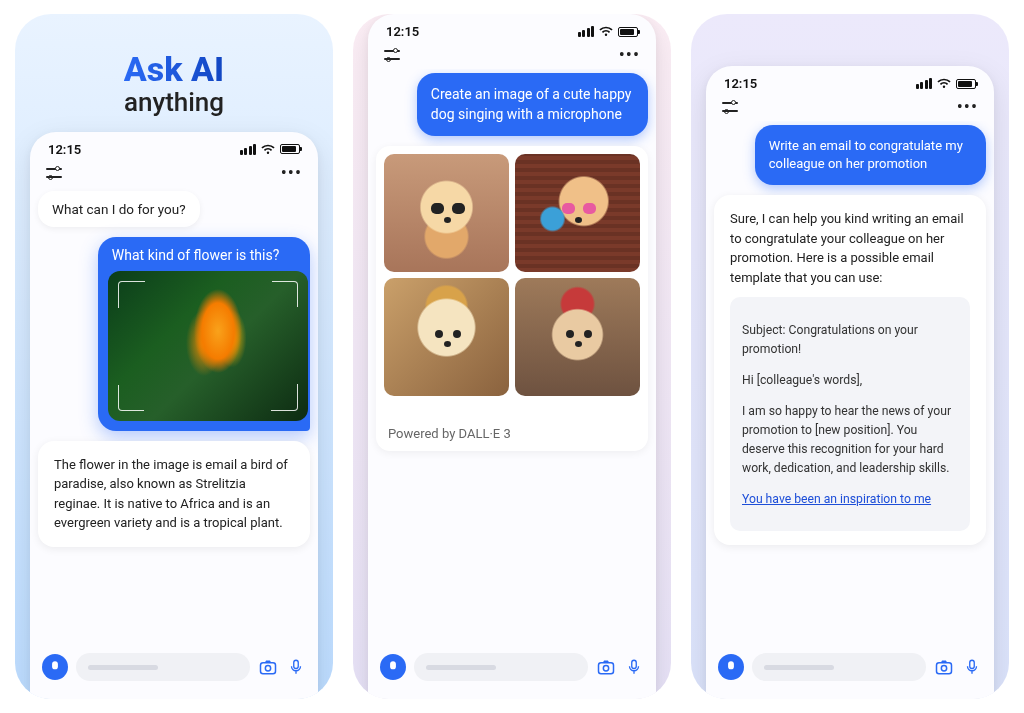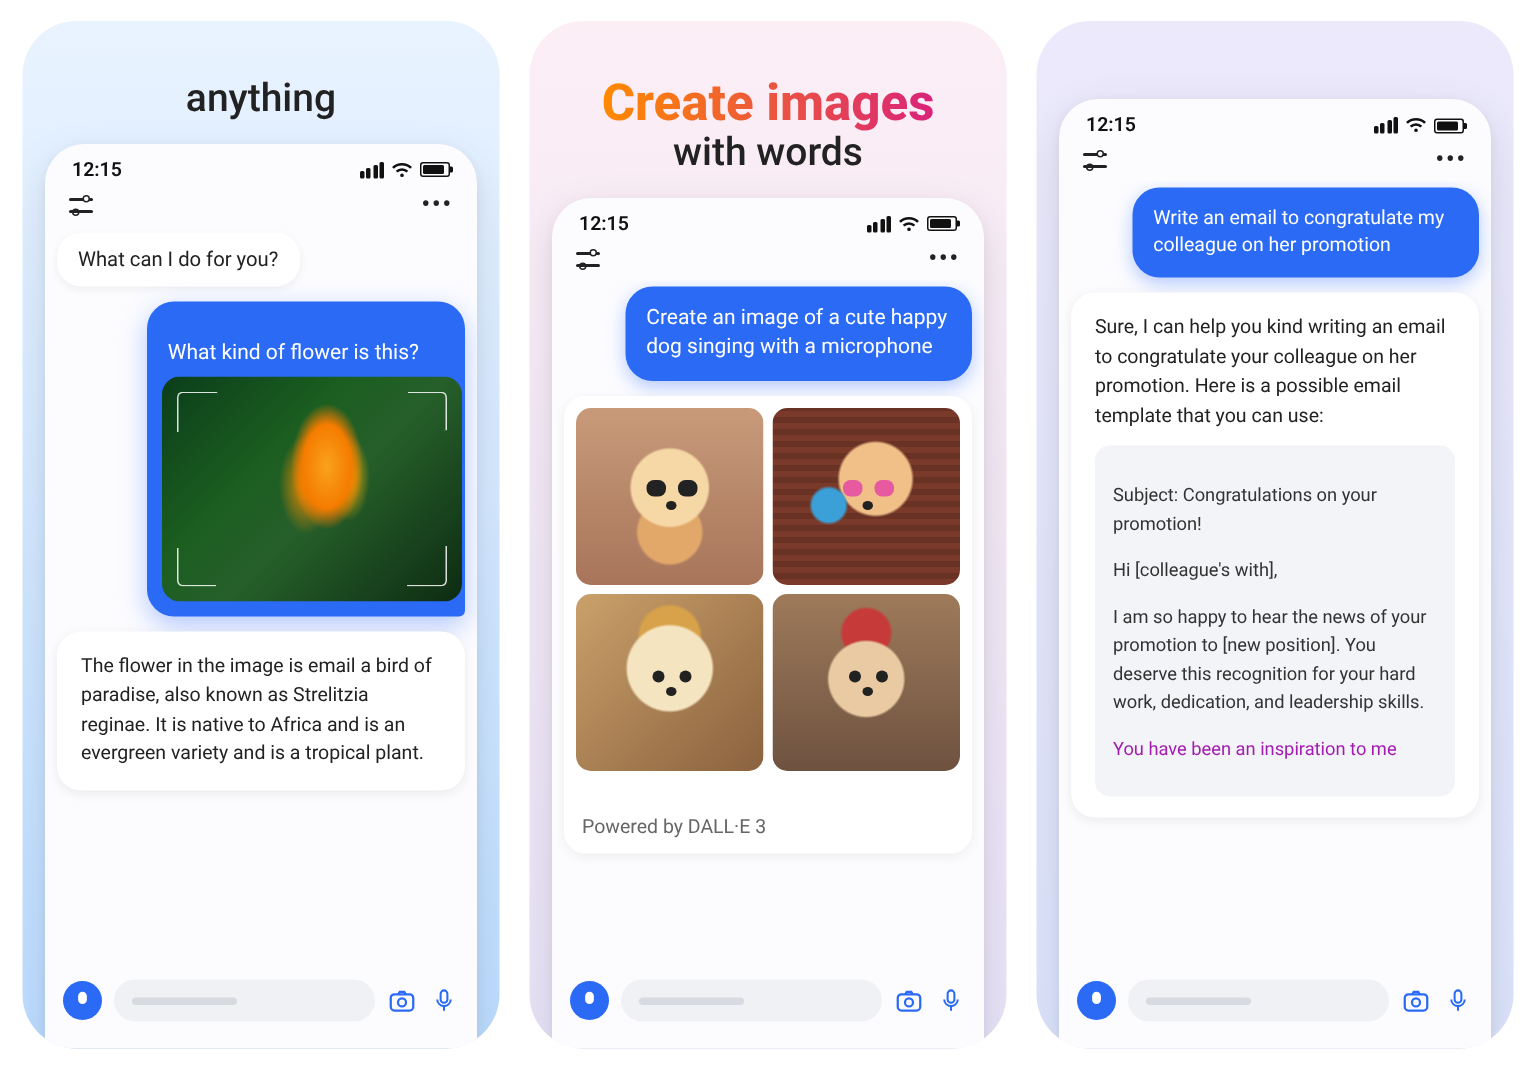--- a/index.html
+++ b/index.html
@@ -78,21 +78,21 @@
     background:#fff; border-radius:16px; padding:14px 16px; font-size:13px; color:#222;
     box-shadow: 0 2px 8px rgba(0,0,0,0.07);
     line-height:1.5; align-self:flex-start;
   }
   .bubble-user {
     background:#2a6af5; color:#fff; border-radius:18px; padding:12px 14px;
     font-size:14px; line-height:1.4; align-self:flex-end; max-width:85%;
     box-shadow: 0 4px 12px rgba(42,106,245,0.35);
   }
   .bubble-user-img {
-    background:#2a6af5; color:#fff; border-radius:18px 18px 4px 18px; padding:24px 10px 10px;
+    background:#2a6af5; color:#fff; border-radius:18px 18px 4px 18px; padding:8px 10px 10px;
     align-self:flex-end; max-width:78%;
     box-shadow: 0 6px 18px rgba(42,106,245,0.35);
   }
   .bubble-user-img .q { font-size:14px; padding: 2px 4px 8px; }
   .flower-img {
     width: 200px; height: 150px; border-radius: 12px;
     background:
       radial-gradient(ellipse 40px 70px at 55% 40%, #f9a21b 0%, #f57c00 40%, transparent 60%),
       radial-gradient(ellipse 30px 55px at 48% 48%, #fb8c00 0%, transparent 60%),
       radial-gradient(ellipse 25px 50px at 62% 45%, #ffb300 0%, transparent 58%),
@@ -145,21 +145,21 @@
   .g1 .glasses::before,.g1 .glasses::after{background:#222}
   .g2 .glasses::before,.g2 .glasses::after{background:#e85aa0}
   .glasses::before{left:0}.glasses::after{right:0}
   .powered { grid-column: 1 / -1; font-size:13px; color:#666; padding:4px 4px 2px;margin-top:20px; }
 
   .email-block {
     background:#f3f4f8; border-radius:10px; padding:12px 12px;
     font-size:12.2px; color:#333; line-height:1.55; margin-top:10px;
   }
   .email-block p { margin-bottom:10px;margin-top:12px; }
-  .email-block .faded { color:#a21caf; }
+  .email-block .faded { color:#1d4ed8;text-decoration:underline; }
 
   .input-row {
     display:flex; align-items:center; gap:8px;
     padding: 10px 12px 18px;
     background:#fcfcff;
   }
   .copilot-icon {
     width:26px;height:26px;border-radius:50%;background:#2a6af5;
     display:flex;align-items:center;justify-content:center;flex-shrink:0;
   }
@@ -168,20 +168,21 @@
     flex:1;height:28px;background:#f0f1f5;border-radius:16px;position:relative;
   }
   .inputbox::before{content:'';position:absolute;left:12px;top:12px;width:70px;height:5px;background:#d8dae2;border-radius:3px;}
   .tail-icon { width:20px;height:20px; color:#2a6af5; display:flex;align-items:center;justify-content:center;}
 </style>
 </head>
 <body>
 
 <div class="panel panel1">
   <div class="title-block">
+    <div class="title-top grad1">Ask AI</div>
     <div class="title-bottom">anything</div>
   </div>
   <div class="phone">
     <div class="statusbar">
       <span>12:15</span>
       <div class="status-icons">
         <span class="bars">
             <span></span>
             <span></span>
             <span></span>
@@ -229,24 +230,20 @@
         <svg viewBox="0 0 24 24" width="18" height="18" fill="none" stroke="#2a6af5" stroke-width="1.8">
             <rect x="9" y="3" width="6" height="11" rx="3"></rect>
             <path d="M6 11a6 6 0 0012 0M12 17v4"></path>
           </svg>
       </div>
     </div>
   </div>
 </div>
 
 <div class="panel panel2">
-  <div class="title-block">
-    <div class="title-top grad2">Create images</div>
-    <div class="title-bottom">with words</div>
-  </div>
   <div class="phone">
     <div class="statusbar">
       <span>12:15</span>
       <div class="status-icons">
         <span class="bars">
             <span></span>
             <span></span>
             <span></span>
             <span></span>
           </span>
@@ -344,21 +341,21 @@
           <span class="slider-dot2"></span>
         </div>
       <div class="dots">•••</div>
     </div>
     <div class="chat-area">
       <div class="bubble-user" style="font-size:13px">Write an email to congratulate my colleague on her promotion</div>
       <div class="bubble-ai" style="align-self:stretch">
         <div>Sure, I can help you kind writing an email to congratulate your colleague on her promotion. Here is a possible email template that you can use:</div>
         <div class="email-block">
           <p>Subject: Congratulations on your promotion!</p>
-          <p>Hi [colleague's with],</p>
+          <p>Hi [colleague's words],</p>
           <p>I am so happy to hear the news of your promotion to [new position]. You deserve this recognition for your hard work, dedication, and leadership skills.</p>
           <p class="faded">You have been an inspiration to me</p>
         </div>
       </div>
     </div>
     <div class="input-row">
       <div class="copilot-icon">
         <svg viewBox="0 0 24 24" fill="#fff">
             <path d="M12 2a5 5 0 00-5 5v4a5 5 0 0010 0V7a5 5 0 00-5-5z"></path>
           </svg>

